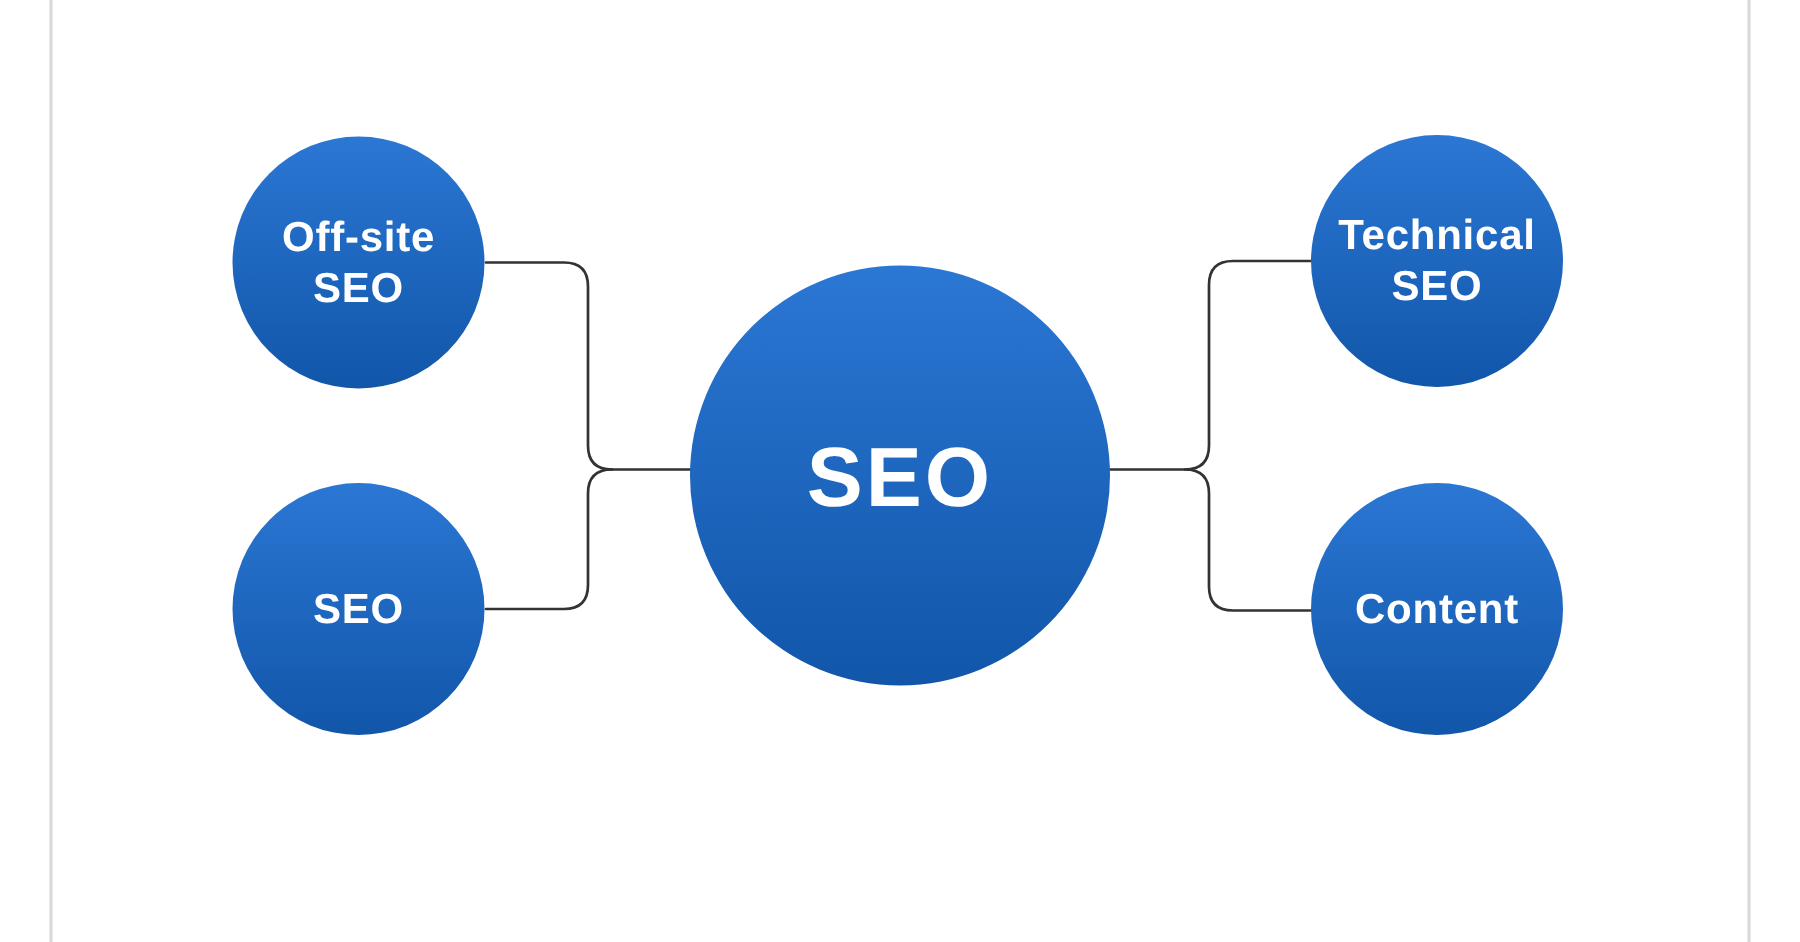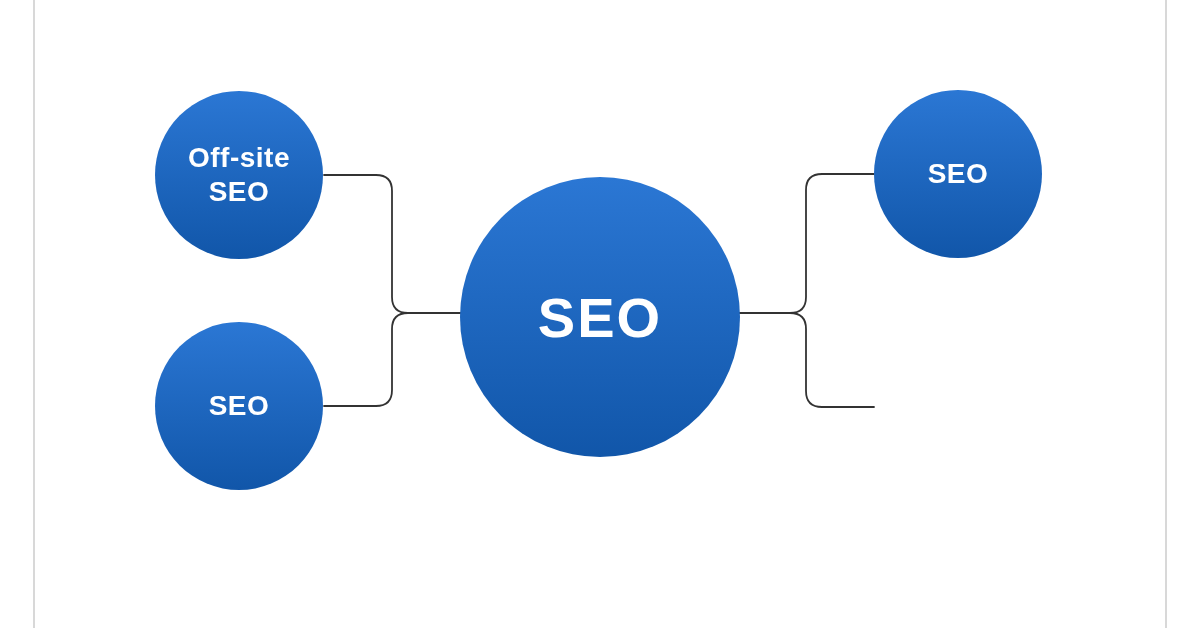--- a/index.html
+++ b/index.html
@@ -86,17 +86,22 @@
 
   <div class="node satellite node-onsite">
     <span>SEO</span>
   </div>
 
   <div class="node center-node node-center">
     <span>SEO</span>
   </div>
 
   <div class="node satellite node-technical">
+    <span>Technical</span>
     <span>SEO</span>
   </div>
 
+  <div class="node satellite node-content">
+    <span>Content</span>
+
+  </div>
 
 </div>
 
 </body></html>

